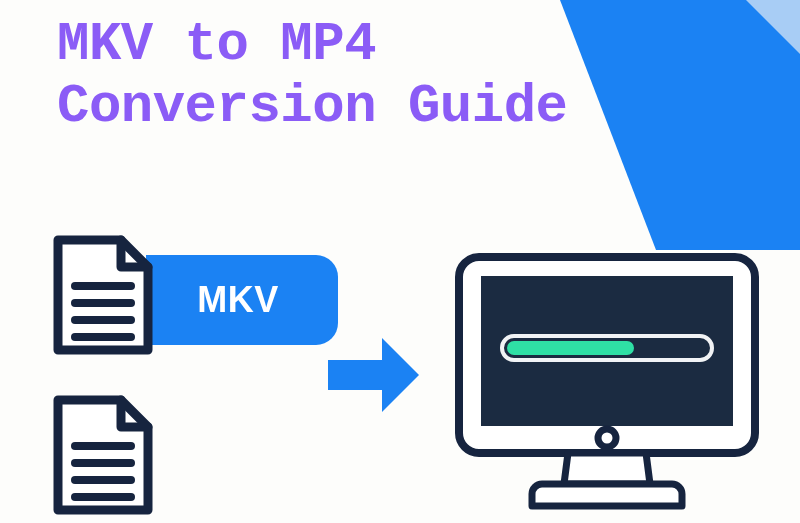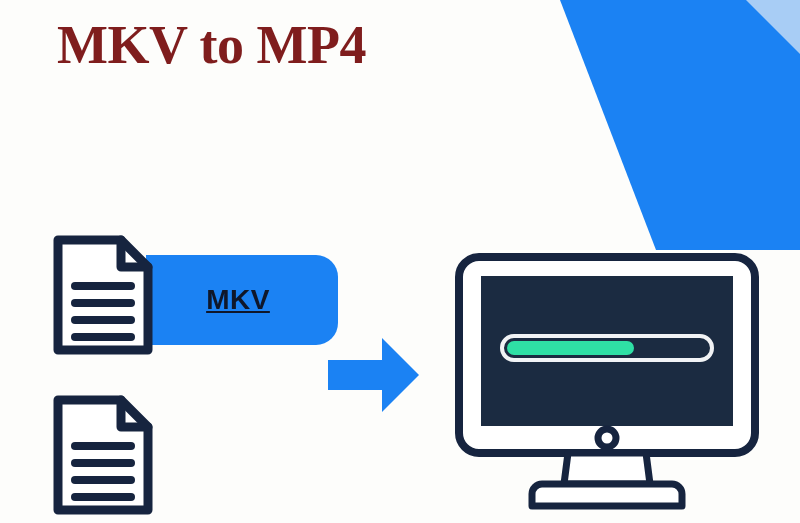--- a/index.html
+++ b/index.html
@@ -30,26 +30,26 @@
     pointer-events: none;
   }
   
   #title-block {
     position: absolute;
     left: 57px;
     top: 14px;
     width: 560px;
   }
   .title-line {
-    font-family: Liberation Serif, serif;
+    font-family: Liberation Mono, monospace;
     font-weight: bold;
     font-size: 54px;
     line-height: 62px;
     letter-spacing: -0.5px;
-    color: #7f1d1d;
+    color: #8b5cf6;
     white-space: nowrap;
   }
   
   .file-row {
     position: absolute;
     left: 48px;
     width: 250px;
     height: 130px;
   }
   #file-row-mkv { top: 230px; }
@@ -65,27 +65,26 @@
     border-radius: 0 22px 22px 0;
     box-sizing: border-box;
   }
   .badge-label {
     position: absolute;
     left: 0;
     right: 8px;
     top: 50%;
     transform: translateY(-50%);
     text-align: center;
-    color: #0f172a;
+    color: #ffffff;
     font-family: "Liberation Sans", sans-serif;
     font-weight: bold;
-    font-size: 28px;
+    font-size: 36px;
     letter-spacing: 0.5px;
     line-height: 40px;
-    text-decoration: underline;
   }
   .doc-icon {
     position: absolute;
     left: 0;
     top: 0;
     width: 118px;
     height: 130px;
   }
   
   #arrow-shape {
@@ -113,20 +112,21 @@
     <svg width="320" height="250" viewBox="0 0 320 250" xmlns="http://www.w3.org/2000/svg">
 
       <polygon points="262,0 320,0 320,58" fill="#a8cdf5"></polygon>
 
       <polygon points="80,0 266,0 320,54 320,250 176,250" fill="#1b82f3"></polygon>
     </svg>
   </div>
 
   <div id="title-block">
     <div class="title-line">MKV to MP4</div>
+    <div class="title-line">Conversion Guide</div>
   </div>
 
   <div class="file-row" id="file-row-mkv">
     <div class="badge">
       <div class="badge-label">MKV</div>
     </div>
     <div class="doc-icon">
       <svg width="118" height="130" viewBox="0 0 118 130" xmlns="http://www.w3.org/2000/svg">
         <path d="M10 10 H73 L100 37 V120 H10 Z" fill="#ffffff" stroke="#16243f" stroke-width="9" stroke-linejoin="round" stroke-linecap="round"></path>
         <path d="M73 10 V37 H100" fill="none" stroke="#16243f" stroke-width="9" stroke-linejoin="round" stroke-linecap="round"></path>

